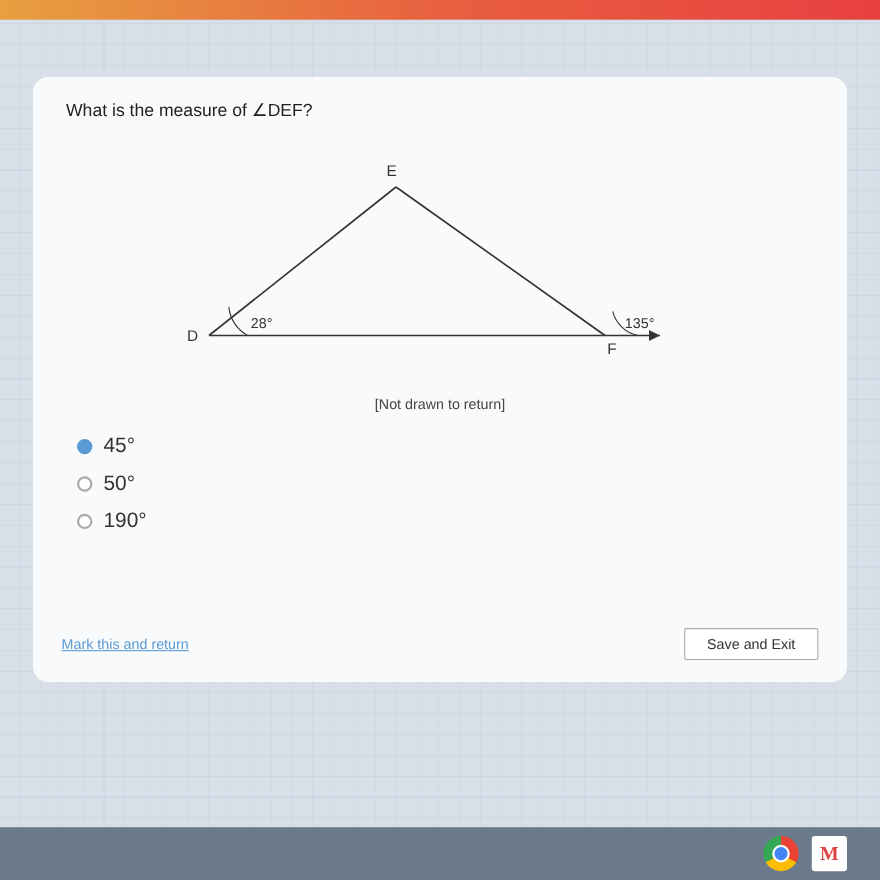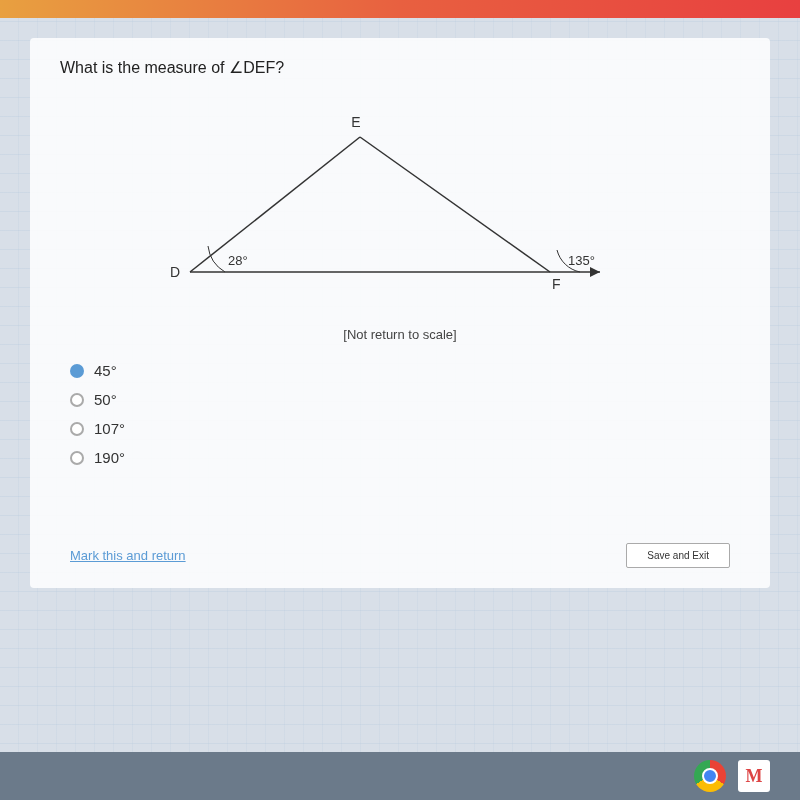--- a/index.html
+++ b/index.html
@@ -36,24 +36,25 @@
           90deg,
           transparent,
           transparent 18px,
           rgba(180,200,220,0.2) 18px,
           rgba(180,200,220,0.2) 19px
         );
     }
 
     .question-area {
       background: rgba(255,255,255,0.85);
-      border-radius: 4px;
+      border-radius: 14px;
       padding: 20px 30px 30px 30px;
       position: relative;
       min-height: 550px;
+      margin-top: 32px;
     }
 
     .question-text {
       font-size: 16px;
       color: #222;
       margin-bottom: 20px;
       font-weight: normal;
     }
 
     .diagram-container {
@@ -101,46 +102,46 @@
       cursor: pointer;
     }
 
     .radio-circle.selected {
       border-color: #5b9bd5;
       background: #5b9bd5;
     }
 
     .option-label {
       color: #333;
-      font-size: 15px;
+      font-size: 19px;
     }
 
     .bottom-bar {
       position: absolute;
       bottom: 20px;
       left: 0;
       right: 0;
       display: flex;
       justify-content: space-between;
       align-items: center;
-      padding: 0 40px;
+      padding: 0 26px;
     }
 
     .mark-return-link {
       color: #5b9bd5;
       text-decoration: underline;
       font-size: 13px;
       cursor: pointer;
     }
 
     .save-exit-btn {
       background: white;
       border: 1px solid #aaa;
       padding: 6px 20px;
-      font-size: 10px;
+      font-size: 13px;
       color: #333;
       cursor: pointer;
       border-radius: 2px;
     }
 
     .taskbar {
       position: absolute;
       bottom: 0;
       left: 0;
       right: 0;
@@ -224,38 +225,34 @@
 
         <text x="392" y="192" font-size="14" fill="#333" font-family="Arial">F</text>
 
         <text x="68" y="168" font-size="13" fill="#333" font-family="Arial">28°</text>
 
         <text x="408" y="168" font-size="13" fill="#333" font-family="Arial">135°</text>
       </svg>
     </div>
 
     <div class="not-to-scale">
-      <span>[Not return to scale]</span>
+      <span>[Not drawn to return]</span>
     </div>
 
     <ul class="options-list">
       <li>
         <div class="radio-circle selected"></div>
         <span class="option-label">45°</span>
       </li>
       <li>
         <div class="radio-circle"></div>
         <span class="option-label">50°</span>
       </li>
       <li>
         <div class="radio-circle"></div>
-        <span class="option-label">107°</span>
-      </li>
-      <li>
-        <div class="radio-circle"></div>
         <span class="option-label">190°</span>
       </li>
     </ul>
 
     <div class="bottom-bar">
       <a class="mark-return-link">Mark this and return</a>
       <button class="save-exit-btn">Save and Exit</button>
     </div>
 
   </div>

